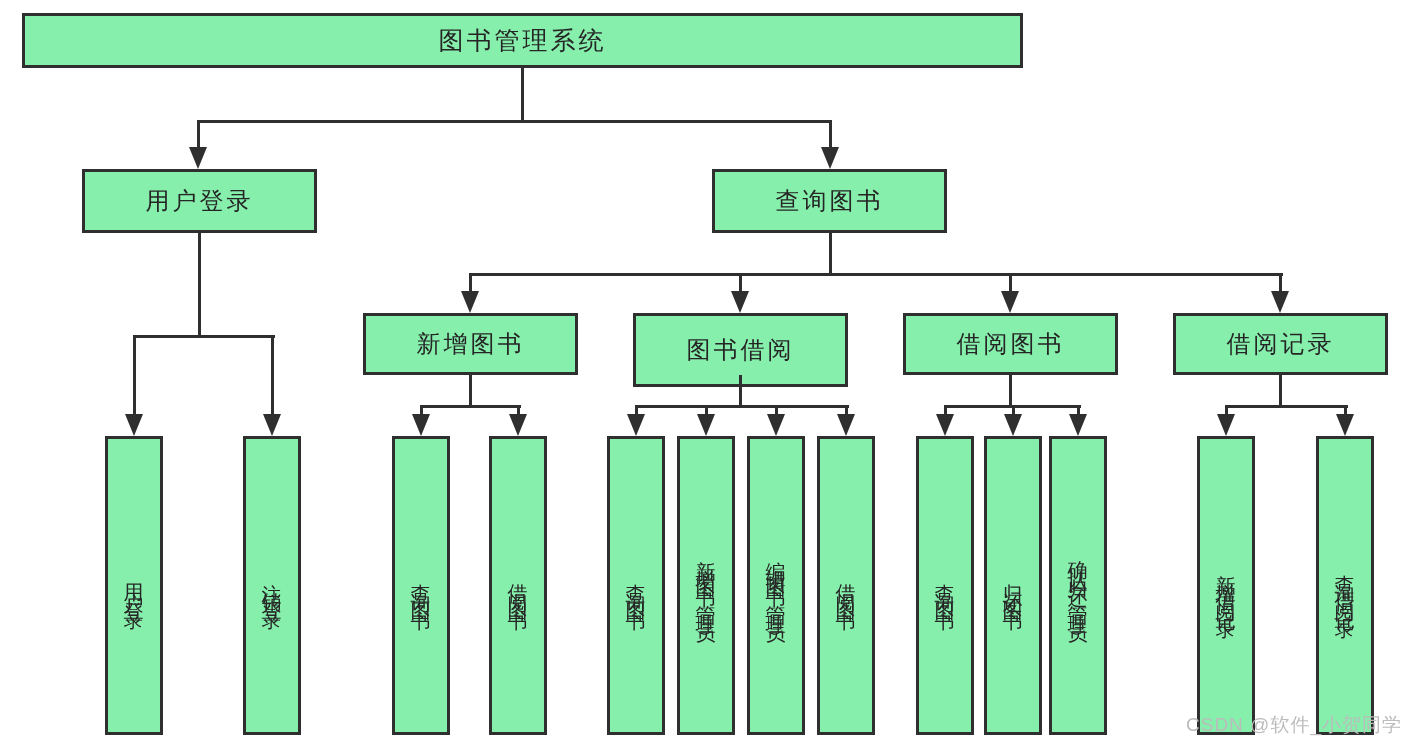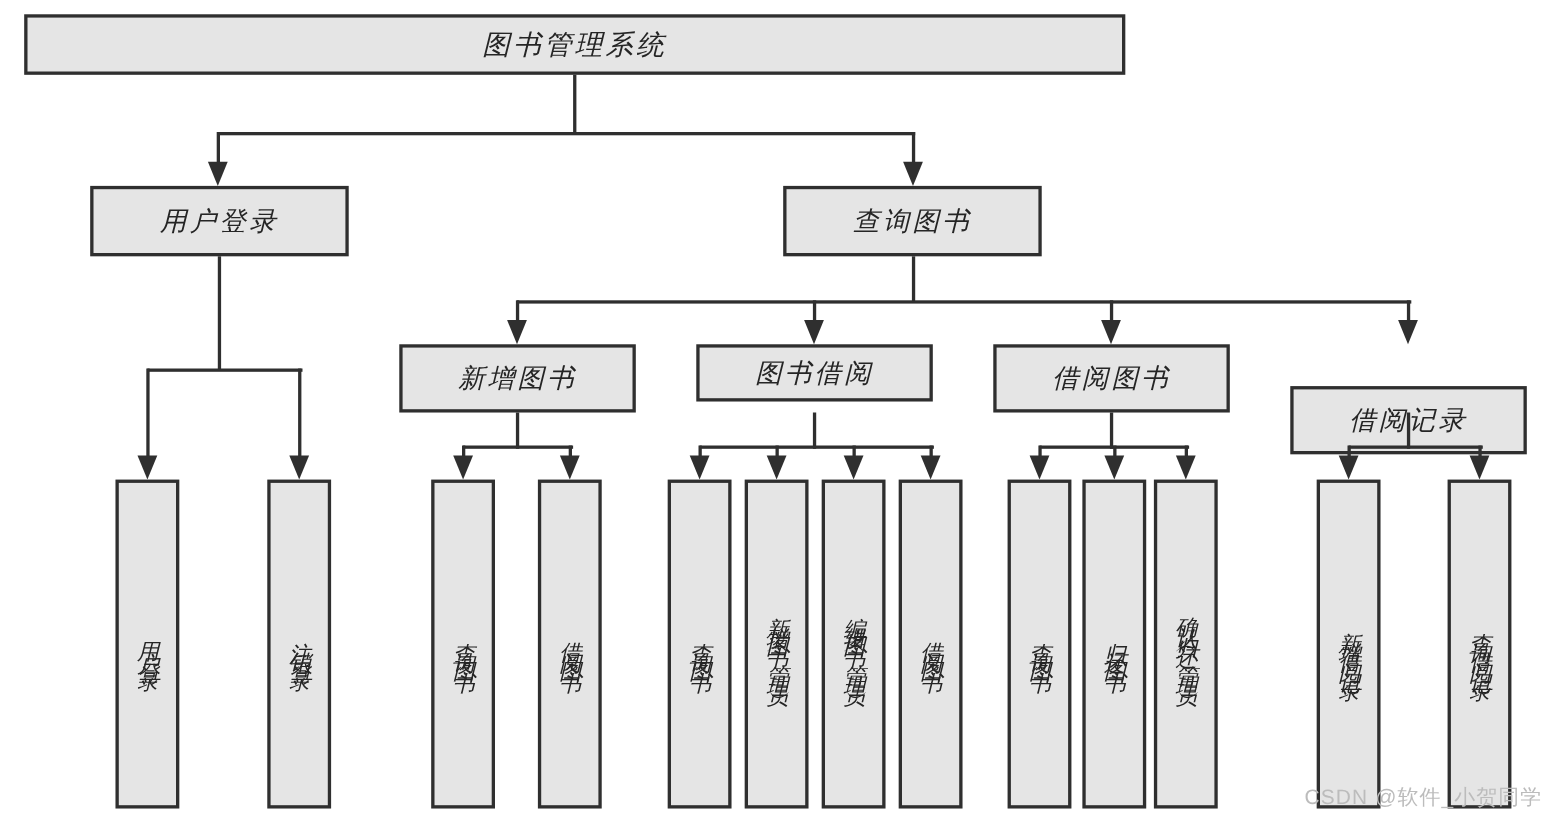--- a/index.html
+++ b/index.html
@@ -9,22 +9,22 @@
     --watermark:#bcbcbc;
   }
   html,body{margin:0;padding:0;background:var(--background);}
   .canvas{
     position:relative;width:1405px;height:747px;background:var(--background);
     font-family:"Liberation Sans","DejaVu Sans",sans-serif;color:var(--text);
     overflow:hidden;
   }
   .node{
     position:absolute;box-sizing:border-box;border:3px solid var(--line);
-    background:#e5e5e5;display:flex;align-items:center;justify-content:center;
-    font-size:24px;letter-spacing:3px;white-space:nowrap;font-style:italic;
+    background:#86efac;display:flex;align-items:center;justify-content:center;
+    font-size:24px;letter-spacing:3px;white-space:nowrap;
   }
   .node.title{font-size:25px;}
   .leaf{
     writing-mode:vertical-lr;text-orientation:mixed;
     font-size:20px;letter-spacing:9px;line-height:1;
     white-space:normal;
   }
   .vline,.hline{position:absolute;background:var(--line);}
   .vline{width:3px;}
   .hline{height:3px;}
@@ -68,23 +68,23 @@
   <div class="vline" style="left:469px;top:273px;height:22px;"></div>
   <div class="arrow" style="left:461px;top:291px;"></div>
   <div class="vline" style="left:739px;top:273px;height:22px;"></div>
   <div class="arrow" style="left:731px;top:291px;"></div>
   <div class="vline" style="left:1009px;top:273px;height:22px;"></div>
   <div class="arrow" style="left:1001px;top:291px;"></div>
   <div class="vline" style="left:1279px;top:273px;height:22px;"></div>
   <div class="arrow" style="left:1271px;top:291px;"></div>
 
   <div class="node" style="left:363px;top:313px;width:215px;height:62px;">新增图书</div>
-  <div class="node" style="left:633px;top:313px;width:215px;height:52px;">图书借阅</div>
+  <div class="node" style="left:633px;top:313px;width:215px;height:74px;">图书借阅</div>
   <div class="node" style="left:903px;top:313px;width:215px;height:62px;">借阅图书</div>
-  <div class="node" style="left:1173px;top:313px;width:215px;height:62px;margin-top:38px;">借阅记录</div>
+  <div class="node" style="left:1173px;top:313px;width:215px;height:62px;">借阅记录</div>
 
   <div class="vline" style="left:469px;top:375px;height:33px;"></div>
   <div class="hline" style="left:421px;top:405px;width:100px;"></div>
   <div class="vline" style="left:420px;top:405px;height:15px;"></div>
   <div class="arrow" style="left:412px;top:414px;"></div>
   <div class="vline" style="left:517px;top:405px;height:15px;"></div>
   <div class="arrow" style="left:509px;top:414px;"></div>
 
   <div class="vline" style="left:739px;top:375px;height:33px;"></div>
   <div class="hline" style="left:636px;top:405px;width:213px;"></div>

